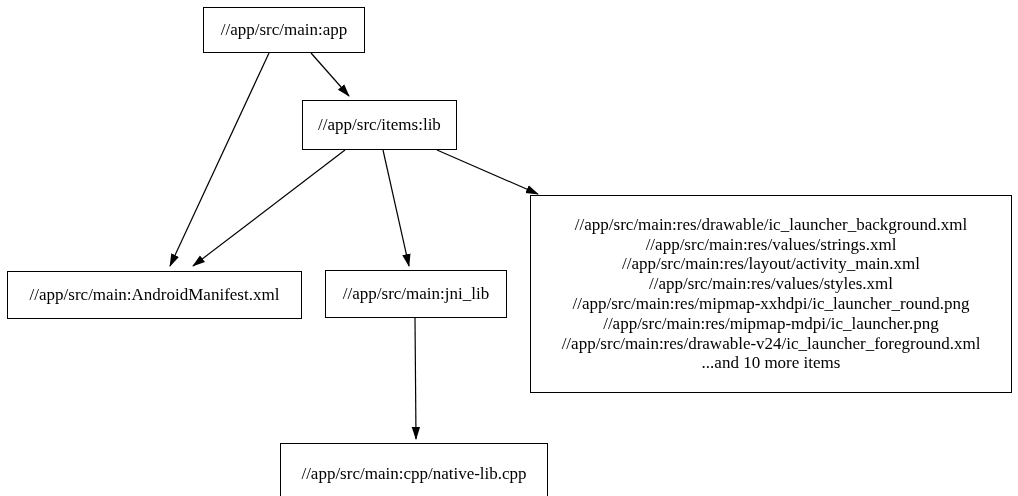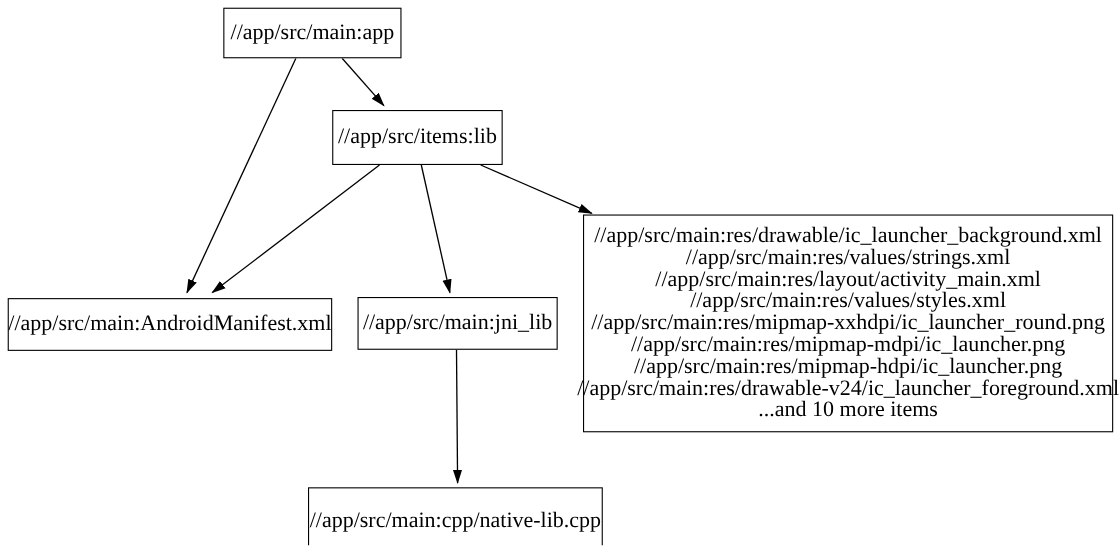--- a/index.html
+++ b/index.html
@@ -29,21 +29,21 @@
   }
   .node {
     position: absolute;
     box-sizing: border-box;
     border: 1.4px solid #000000;
     background: #ffffff;
     display: flex;
     align-items: center;
     justify-content: center;
     text-align: center;
-    font-size: 20px;
+    font-size: 17px;
     line-height: 19.8px;
     white-space: nowrap;
   }
   .node.multiline {
     flex-direction: column;
     padding: 12px 6px;
   }
   .node-app        { left: 203px; top: 7px;   width: 162px; height: 46px; }
   .node-lib        { left: 302px; top: 100px; width: 155px; height: 50px; }
   .node-manifest   { left: 7px;   top: 271px; width: 295px; height: 48px; }
@@ -86,21 +86,20 @@
     <span>//app/src/main:jni_lib</span>
   </div>
 
   <div class="node multiline node-res-group">
     <div>//app/src/main:res/drawable/ic_launcher_background.xml</div>
     <div>//app/src/main:res/values/strings.xml</div>
     <div>//app/src/main:res/layout/activity_main.xml</div>
     <div>//app/src/main:res/values/styles.xml</div>
     <div>//app/src/main:res/mipmap-xxhdpi/ic_launcher_round.png</div>
     <div>//app/src/main:res/mipmap-mdpi/ic_launcher.png</div>
-    <div>//app/src/main:res/mipmap-hdpi/ic_launcher.png</div>
     <div>//app/src/main:res/drawable-v24/ic_launcher_foreground.xml</div>
     <div>...and 10 more items</div>
   </div>
 
   <div class="node node-native-lib">
     <span>//app/src/main:cpp/native-lib.cpp</span>
   </div>
 
 </div>
 

